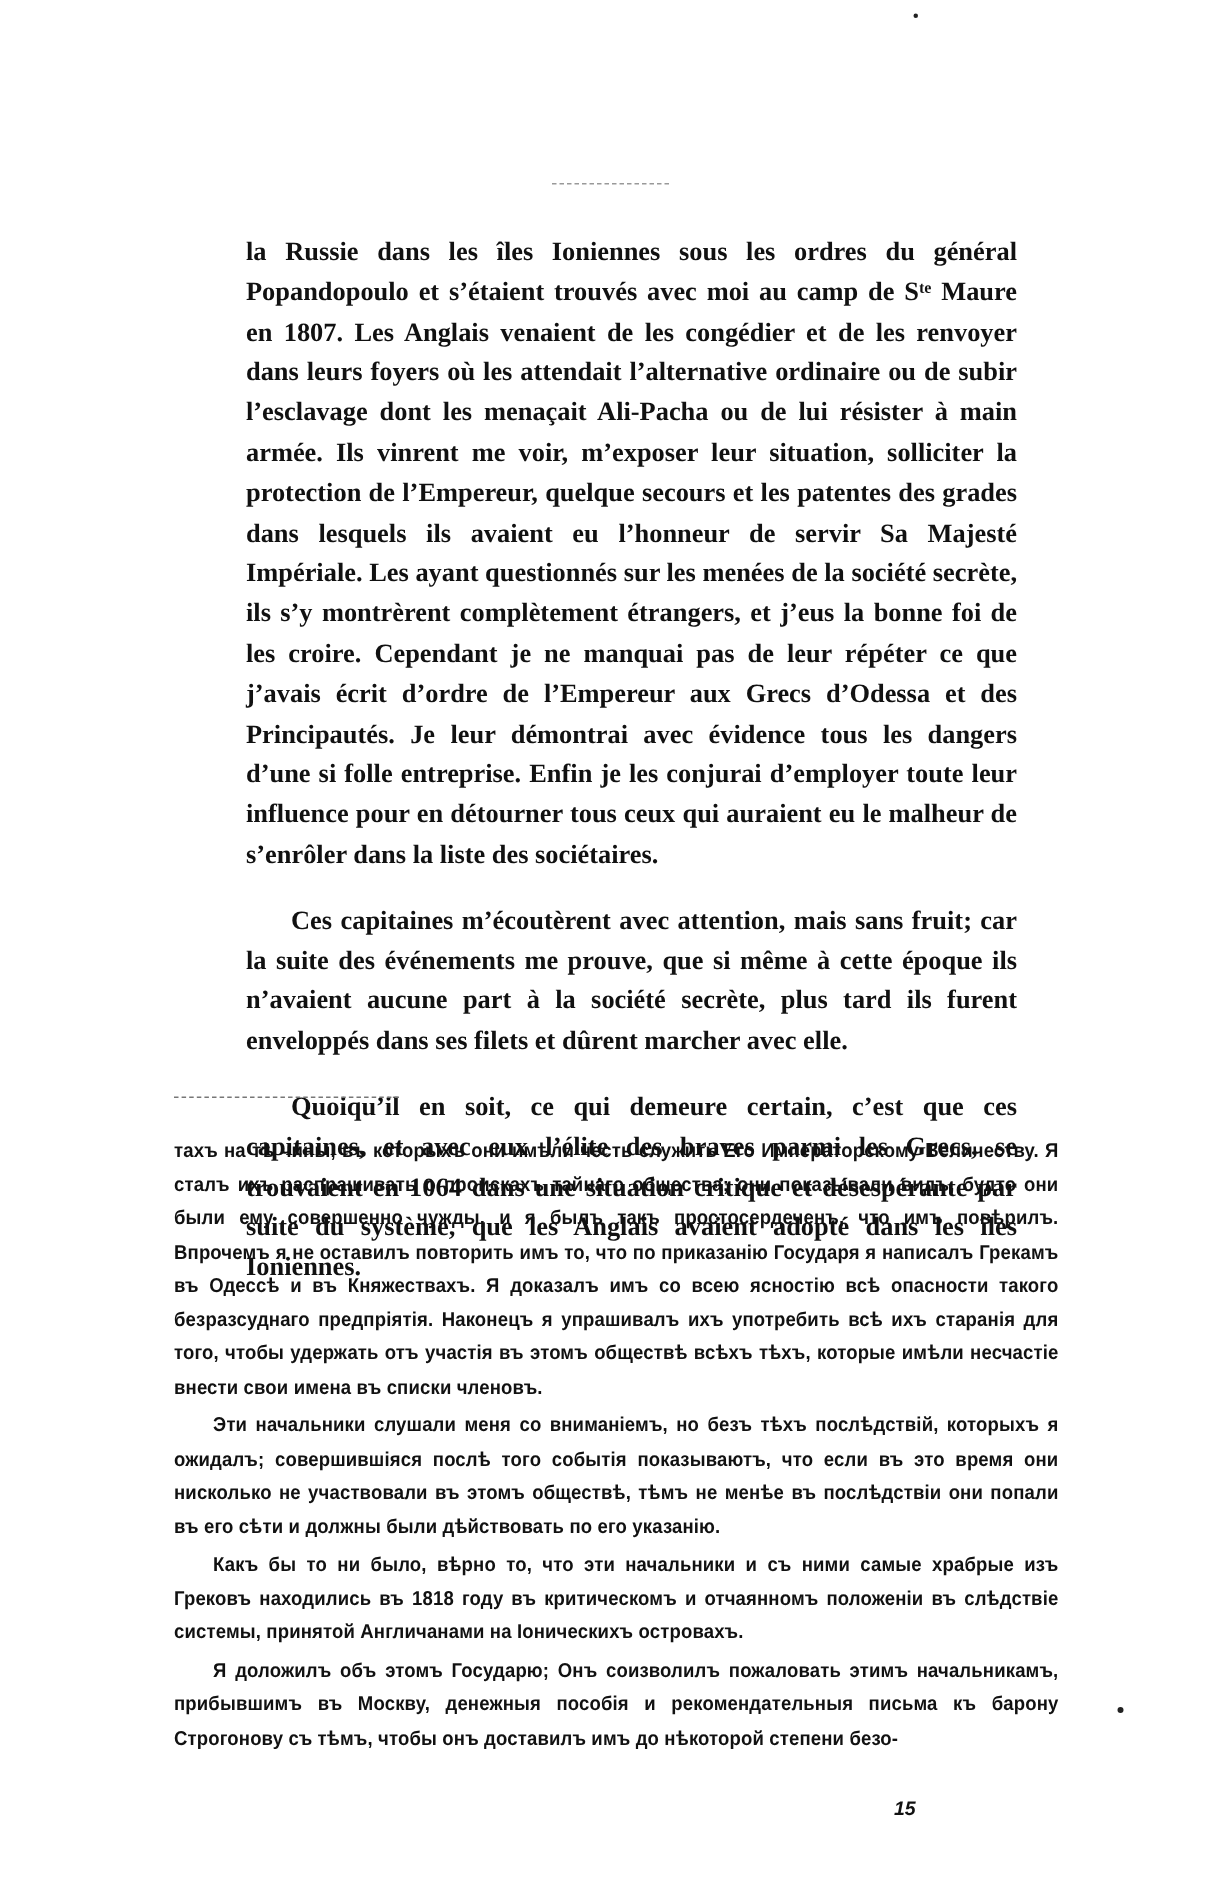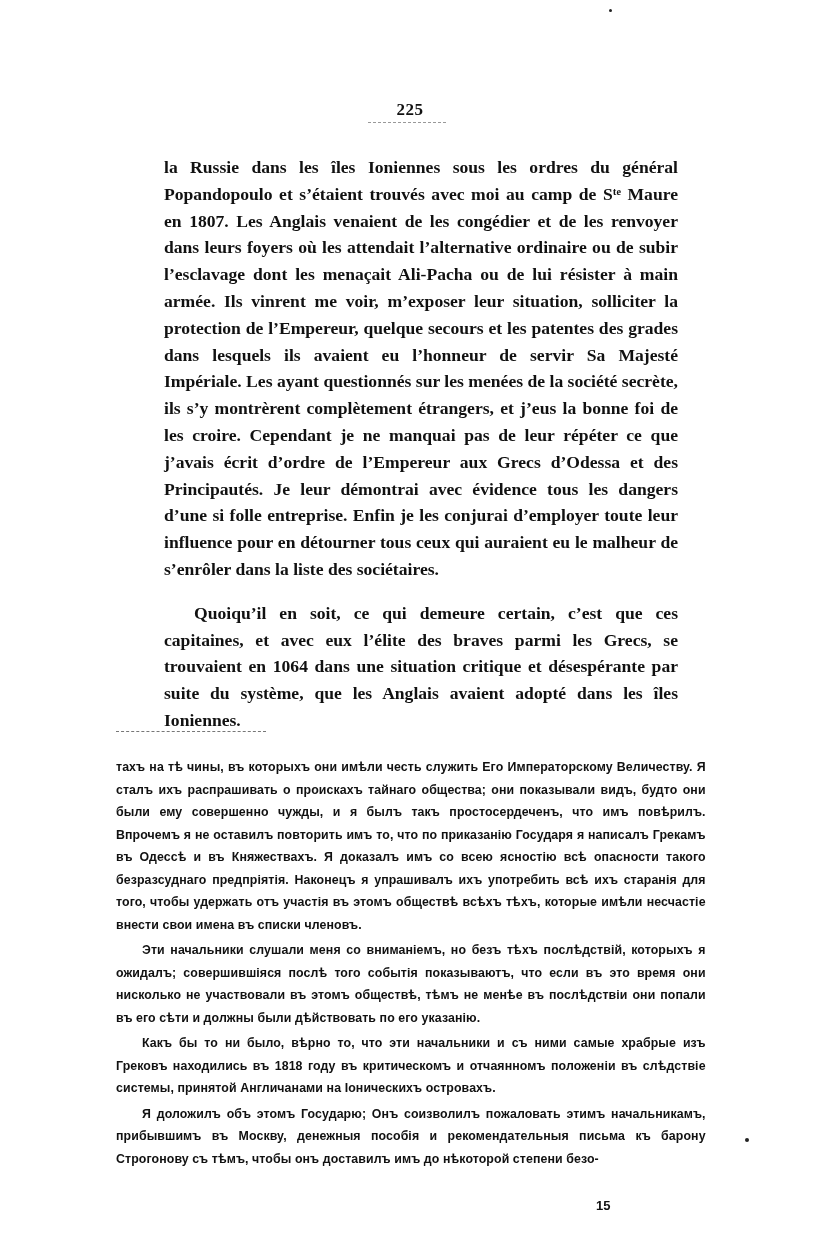--- a/index.html
+++ b/index.html
@@ -93,35 +93,36 @@
       text-indent: 28px;
       margin-top: 3px;
     }
     .signature-mark {
       position: absolute;
       top: 1198px;
       left: 596px;
       font-family: "Liberation Sans", sans-serif;
       font-weight: bold;
       font-size: 13px;
+      font-style: italic;
     }
   </style>
 </head>
 <body>
 
 <div class="page">
 
   <span class="speck" style="left:609px; top:9px; width:3px; height:3px;"></span>
   <span class="speck" style="left:745px; top:1138px; width:4px; height:4px;"></span>
 
-  <div class="page-number">225</div>
   <div class="header-rule"></div>
 
   <div class="french">
     <p>la Russie dans les îles Ioniennes sous les ordres du général Popandopoulo et s’étaient trouvés avec moi au camp de Sᵗᵉ Maure en 1807. Les Anglais venaient de les congédier et de les renvoyer dans leurs foyers où les attendait l’alternative ordinaire ou de subir l’esclavage dont les menaçait Ali-Pacha ou de lui résister à main armée. Ils vinrent me voir, m’exposer leur situation, solliciter la protection de l’Empereur, quelque secours et les patentes des grades dans lesquels ils avaient eu l’honneur de servir Sa Majesté Impériale. Les ayant questionnés sur les menées de la société secrète, ils s’y montrèrent complètement étrangers, et j’eus la bonne foi de les croire. Cependant je ne manquai pas de leur répéter ce que j’avais écrit d’ordre de l’Empereur aux Grecs d’Odessa et des Principautés. Je leur démontrai avec évidence tous les dangers d’une si folle entreprise. Enfin je les conjurai d’employer toute leur influence pour en détourner tous ceux qui auraient eu le malheur de s’enrôler dans la liste des sociétaires.</p>
+    <p class="indent">Ces capitaines m’écoutèrent avec attention, mais sans fruit; car la suite des événements me prouve, que si même à cette époque ils n’avaient aucune part à la société secrète, plus tard ils furent enveloppés dans ses filets et dûrent marcher avec elle.</p>
     <p class="indent">Quoiqu’il en soit, ce qui demeure certain, c’est que ces capitaines, et avec eux l’élite des braves parmi les Grecs, se trouvaient en 1064 dans une situation critique et désespérante par suite du système, que les Anglais avaient adopté dans les îles Ioniennes.</p>
   </div>
 
   <div class="separator"></div>
 
   <div class="russian">
     <p>тахъ на тѣ чины, въ которыхъ они имѣли честь служить Его Императорскому Величеству. Я сталъ ихъ распрашивать о проискахъ тайнаго общества; они показывали видъ, будто они были ему совершенно чужды, и я былъ такъ простосердеченъ, что имъ повѣрилъ. Впрочемъ я не оставилъ повторить имъ то, что по приказанію Государя я написалъ Грекамъ въ Одессѣ и въ Княжествахъ. Я доказалъ имъ со всею ясностію всѣ опасности такого безразсуднаго предпріятія. Наконецъ я упрашивалъ ихъ употребить всѣ ихъ старанія для того, чтобы удержать отъ участія въ этомъ обществѣ всѣхъ тѣхъ, которые имѣли несчастіе внести свои имена въ списки членовъ.</p>
     <p class="indent">Эти начальники слушали меня со вниманіемъ, но безъ тѣхъ послѣдствій, которыхъ я ожидалъ; совершившіяся послѣ того событія показываютъ, что если въ это время они нисколько не участвовали въ этомъ обществѣ, тѣмъ не менѣе въ послѣдствіи они попали въ его сѣти и должны были дѣйствовать по его указанію.</p>
     <p class="indent">Какъ бы то ни было, вѣрно то, что эти начальники и съ ними самые храбрые изъ Грековъ находились въ 1818 году въ критическомъ и отчаянномъ положеніи въ слѣдствіе системы, принятой Англичанами на Іоническихъ островахъ.</p>
     <p class="indent">Я доложилъ объ этомъ Государю; Онъ соизволилъ пожаловать этимъ начальникамъ, прибывшимъ въ Москву, денежныя пособія и рекомендательныя письма къ барону Строгонову съ тѣмъ, чтобы онъ доставилъ имъ до нѣкоторой степени безо-</p>

